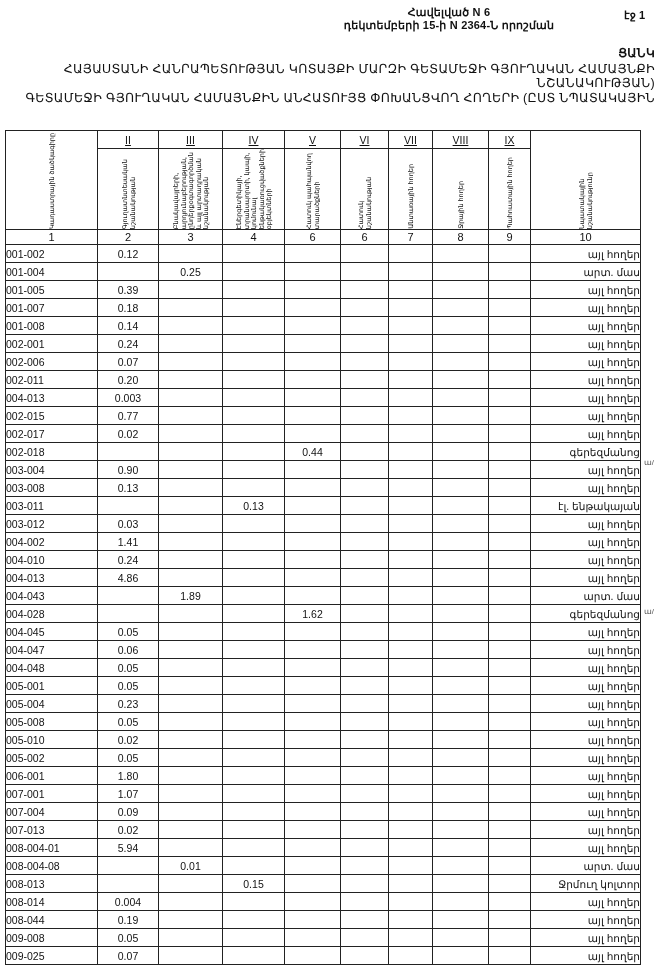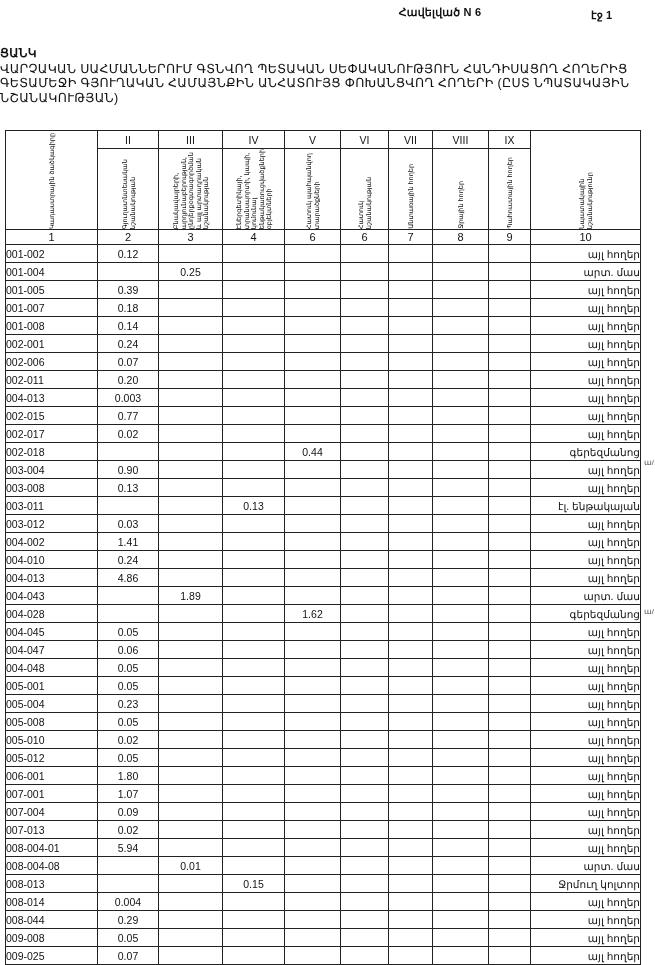--- a/index.html
+++ b/index.html
@@ -1,49 +1,50 @@
 <!DOCTYPE html>
 <html><head>
 <meta charset="utf-8">
 <style>
   html, body { margin:0; padding:0; background:#ffffff; }
   body { width:655px; height:965px; position:relative; overflow:hidden; font-family:"Liberation Sans", sans-serif; color:#111; }
-  .hdr-right { position:absolute; top:6px; left:330px; width:220px; text-align:center; font-size:11px; line-height:13px; font-weight:bold; letter-spacing:0.2px; }
-  .page-no { position:absolute; top:9px; left:591px; font-size:11px; font-weight:bold; }
-  .title-block { position:absolute; top:46px; left:0; width:655px; text-align:left; font-size:12.5px; line-height:14.5px; font-weight:normal; letter-spacing:0.3px; }
+  .hdr-right { position:absolute; top:6px; left:339px; width:220px; text-align:center; font-size:11px; line-height:13px; font-weight:bold; letter-spacing:0.2px; }
+  .page-no { position:absolute; top:9px; left:624px; font-size:11px; font-weight:bold; }
+  .title-block { position:absolute; top:46px; left:0; width:655px; text-align:right; font-size:12.5px; line-height:14.5px; font-weight:normal; letter-spacing:0.3px; }
   .title-block .t1 { font-weight:bold; font-size:12px; margin-bottom:1px; }
   table.main { position:absolute; top:130px; left:5px; border-collapse:collapse; table-layout:fixed; width:635px; }
   table.main td, table.main th { border:1.5px solid #222; padding:0; font-size:10.5px; height:17px; font-weight:normal; }
   table.main col.c1 { width:92px; } table.main col.c2 { width:61px; } table.main col.c3 { width:64px; }
   table.main col.c4 { width:62px; } table.main col.c5 { width:56px; } table.main col.c6 { width:48px; }
   table.main col.c7 { width:44px; } table.main col.c8 { width:56px; } table.main col.c9 { width:42px; }
   table.main col.c10 { width:110px; }
-  th.roman { height:11px; font-size:9px; text-align:center; }
+  th.roman { height:11px; font-size:9px; text-align:center;text-decoration:underline; }
   th.vert { height:106px; vertical-align:bottom; }
   th.vert .vtext { writing-mode:vertical-rl; transform:rotate(180deg); font-size:6.5px; line-height:7.5px; margin:0 auto; max-height:104px; overflow:hidden; text-align:left; display:block; white-space:normal; }
   th.big-vert { height:124px; }
   tr.numrow td { text-align:center; font-size:11px; height:14px; }
   td.code { text-align:left; padding-left:2px;margin-left:26px; }
   td.val { text-align:center; }
   td.use { text-align:right; padding-left:3px; font-size:10.5px; }
   .margin-mark { position:absolute; left:644px; font-size:8px; color:#555; }
 </style>
 </head>
 <body>
 
 <div class="hdr-right">
   <div>Հավելված N 6</div>
+  <div>դեկտեմբերի 15-ի N 2364-Ն որոշման</div>
 </div>
 <div class="page-no">էջ 1</div>
 
 <div class="title-block">
   <div class="t1">ՑԱՆԿ</div>
-  <div>ՎԱՐՉԱԿԱՆ ՍԱՀՄԱՆՆԵՐՈՒՄ  ԳՏՆՎՈՂ  ՊԵՏԱԿԱՆ ՍԵՓԱԿԱՆՈՒԹՅՈՒՆ  ՀԱՆԴԻՍԱՑՈՂ ՀՈՂԵՐԻՑ</div>
+  <div>ՀԱՅԱUՏԱՆԻ ՀԱՆՐԱՊԵՏՈՒԹՅԱՆ  ԿՈՏԱՅՔԻ ՄԱՐԶԻ  ԳԵՏԱՄԵՋԻ ԳՅՈՒՂԱԿԱՆ ՀԱՄԱՅՆՔԻ</div>
+  <div>ՆՇԱՆԱԿՈՒԹՅԱՆ)</div>
   <div>ԳԵՏԱՄԵՋԻ ԳՅՈՒՂԱԿԱՆ ՀԱՄԱՅՆՔԻՆ ԱՆՀԱՏՈՒՅՑ ՓՈԽԱՆՑՎՈՂ ՀՈՂԵՐԻ  (ԸՍՏ ՆՊԱՏԱԿԱՅԻՆ</div>
-  <div>ՆՇԱՆԱԿՈՒԹՅԱՆ)</div>
 </div>
 
 <table class="main">
   <colgroup>
     <col class="c1">
       <col class="c2">
       <col class="c3">
       <col class="c4">
       <col class="c5">
     <col class="c6">
@@ -439,21 +440,21 @@
         <td class="val"></td>
         <td class="val"></td>
         <td class="val"></td>
         <td class="val"></td>
         <td class="val"></td>
         <td class="val"></td>
         <td class="val"></td>
         <td class="use">այլ հողեր</td>
       </tr>
       <tr>
-        <td class="code">005-012</td>
+        <td class="code">005-002</td>
         <td class="val">0.05</td>
         <td class="val"></td>
         <td class="val"></td>
         <td class="val"></td>
         <td class="val"></td>
         <td class="val"></td>
         <td class="val"></td>
         <td class="val"></td>
         <td class="use">այլ հողեր</td>
       </tr>
@@ -548,21 +549,21 @@
         <td class="val"></td>
         <td class="val"></td>
         <td class="val"></td>
         <td class="val"></td>
         <td class="val"></td>
         <td class="val"></td>
         <td class="use">այլ հողեր</td>
       </tr>
       <tr>
         <td class="code">008-044</td>
-        <td class="val">0.29</td>
+        <td class="val">0.19</td>
         <td class="val"></td>
         <td class="val"></td>
         <td class="val"></td>
         <td class="val"></td>
         <td class="val"></td>
         <td class="val"></td>
         <td class="val"></td>
         <td class="use">այլ հողեր</td>
       </tr>
       <tr>

